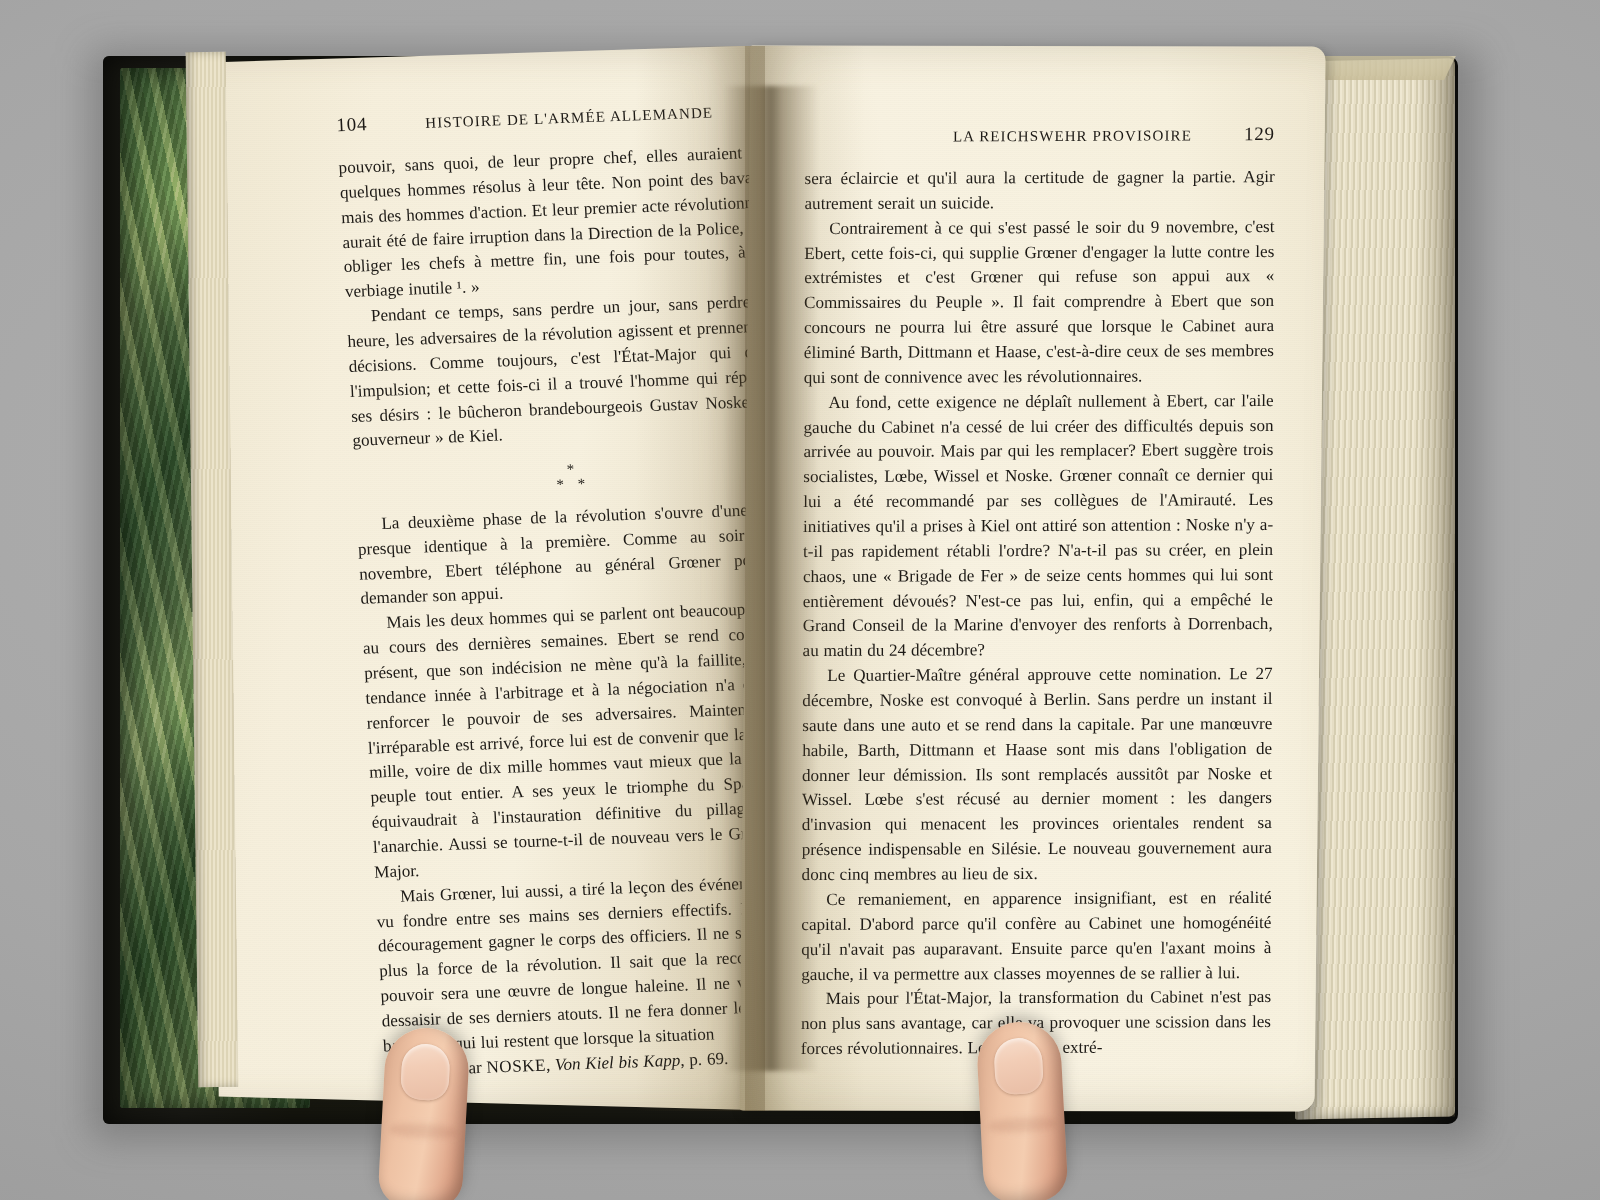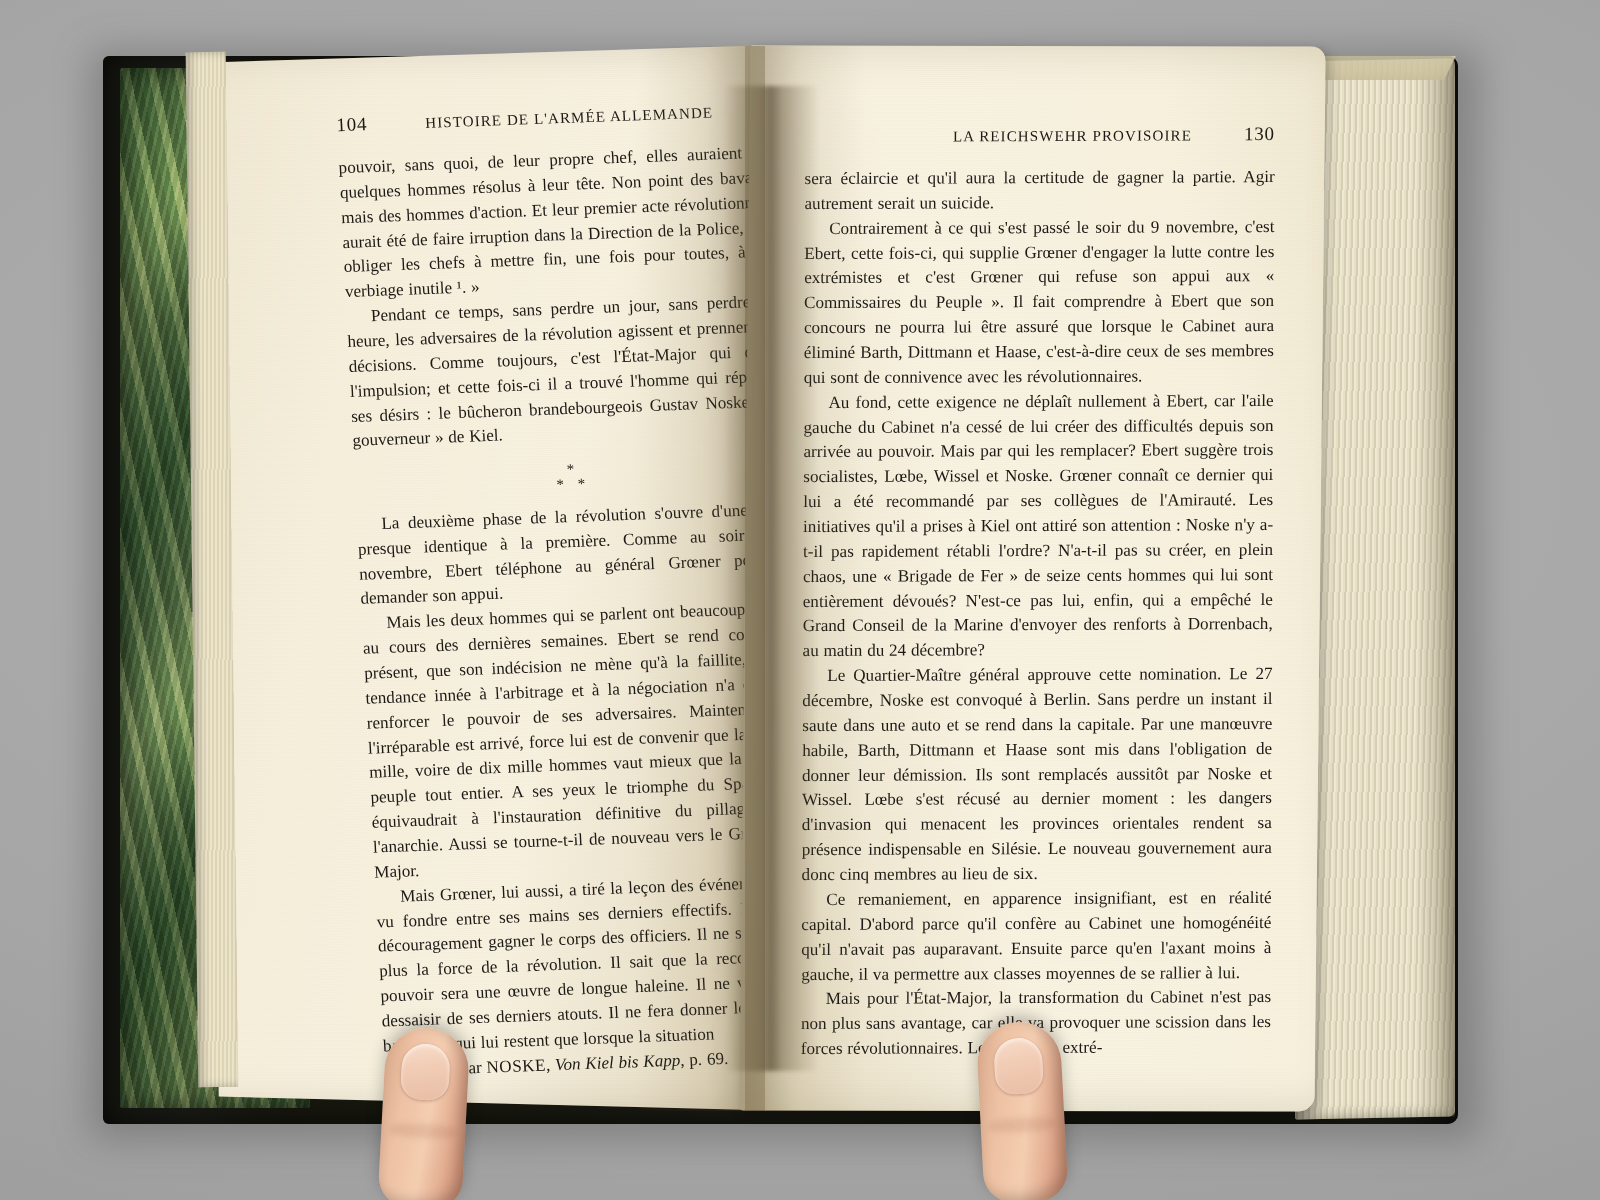--- a/index.html
+++ b/index.html
@@ -352,21 +352,21 @@
       </div>
     </div>
 
     <div class="page page-right">
       <div class="paper-grain"></div>
 
       <div class="textblock tb-right">
 
         <div class="runhead rh-right">
           <span class="runtitle">LA REICHSWEHR PROVISOIRE</span>
-          <span class="folio">130</span>
+          <span class="folio">129</span>
         </div>
 
         <p class="para noindent">sera éclaircie et qu'il aura la certitude de gagner la partie. Agir autrement serait un suicide.</p>
         <p class="para">Contrairement à ce qui s'est passé le soir du 9 novembre, c'est Ebert, cette fois-ci, qui supplie Grœner d'engager la lutte contre les extrémistes et c'est Grœner qui refuse son appui aux « Commissaires du Peuple ». Il fait comprendre à Ebert que son concours ne pourra lui être assuré que lorsque le Cabinet aura éliminé Barth, Dittmann et Haase, c'est-à-dire ceux de ses membres qui sont de connivence avec les révolutionnaires.</p>
         <p class="para">Au fond, cette exigence ne déplaît nullement à Ebert, car l'aile gauche du Cabinet n'a cessé de lui créer des difficultés depuis son arrivée au pouvoir. Mais par qui les remplacer? Ebert suggère trois socialistes, Lœbe, Wissel et Noske. Grœner connaît ce dernier qui lui a été recommandé par ses collègues de l'Amirauté. Les initiatives qu'il a prises à Kiel ont attiré son attention : Noske n'y a-t-il pas rapidement rétabli l'ordre? N'a-t-il pas su créer, en plein chaos, une « Brigade de Fer » de seize cents hommes qui lui sont entièrement dévoués? N'est-ce pas lui, enfin, qui a empêché le Grand Conseil de la Marine d'envoyer des renforts à Dorrenbach, au matin du 24 décembre?</p>
         <p class="para">Le Quartier-Maître général approuve cette nomination. Le 27 décembre, Noske est convoqué à Berlin. Sans perdre un instant il saute dans une auto et se rend dans la capitale. Par une manœuvre habile, Barth, Dittmann et Haase sont mis dans l'obligation de donner leur démission. Ils sont remplacés aussitôt par Noske et Wissel. Lœbe s'est récusé au dernier moment : les dangers d'invasion qui menacent les provinces orientales rendent sa présence indispensable en Silésie. Le nouveau gouvernement aura donc cinq membres au lieu de six.</p>
         <p class="para">Ce remaniement, en apparence insignifiant, est en réalité capital. D'abord parce qu'il confère au Cabinet une homogénéité qu'il n'avait pas auparavant. Ensuite parce qu'en l'axant moins à gauche, il va permettre aux classes moyennes de se rallier à lui.</p>
         <p class="para">Mais pour l'État-Major, la transformation du Cabinet n'est pas non plus sans avantage, car elle va provoquer une scission dans les forces révolutionnaires. Les éléments extré-</p>
 
       </div>

